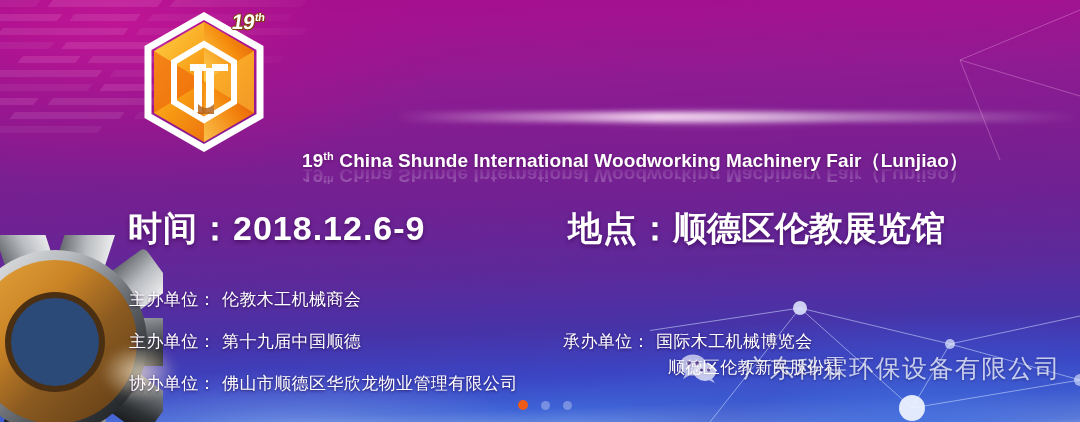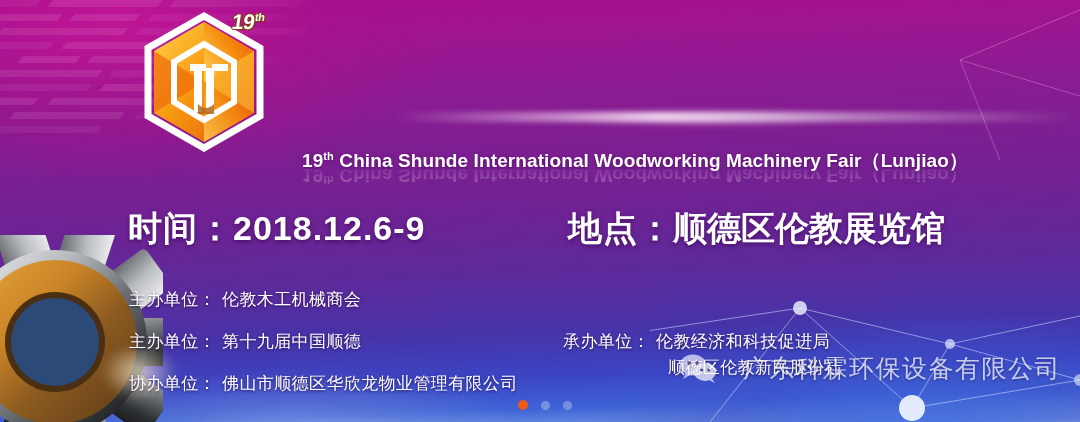--- a/index.html
+++ b/index.html
@@ -306,21 +306,21 @@
   <div class="info-row">
     <div class="info info-time"><span class="lbl">时间：</span><span class="val">2018.12.6-9</span></div>
     <div class="info info-place"><span class="lbl">地点：</span><span class="val">顺德区伦教展览馆</span></div>
   </div>
 
   <div class="orgs">
     <div class="org oL1"><span class="k">主办单位：</span><span>伦教木工机械商会</span></div>
     <div class="org oL2"><span class="k">主办单位：</span><span>第十九届中国顺德</span></div>
     <div class="org oL3"><span class="k">协办单位：</span><span>佛山市顺德区华欣龙物业管理有限公司</span></div>
 
-    <div class="org oR2"><span class="k">承办单位：</span><span>伦教经济和科技促进局</span></div>
+    <div class="org oR2"><span class="k">承办单位：</span><span>国际木工机械博览会</span></div>
     <div class="org oR3"><span>顺德区伦教新民股份社</span></div>
   </div>
 
   <div class="wm">
     <div class="wechat">
       <svg width="40" height="30" viewBox="0 0 40 30">
         <ellipse cx="15" cy="11" rx="13" ry="10.5" fill="rgba(255,255,255,.82)"></ellipse>
         <path d="M8 19 L5 25 L12 21 Z" fill="rgba(255,255,255,.82)"></path>
         <circle cx="11" cy="9" r="1.9" fill="#5a3c86"></circle>
         <circle cx="19" cy="9" r="1.9" fill="#5a3c86"></circle>

